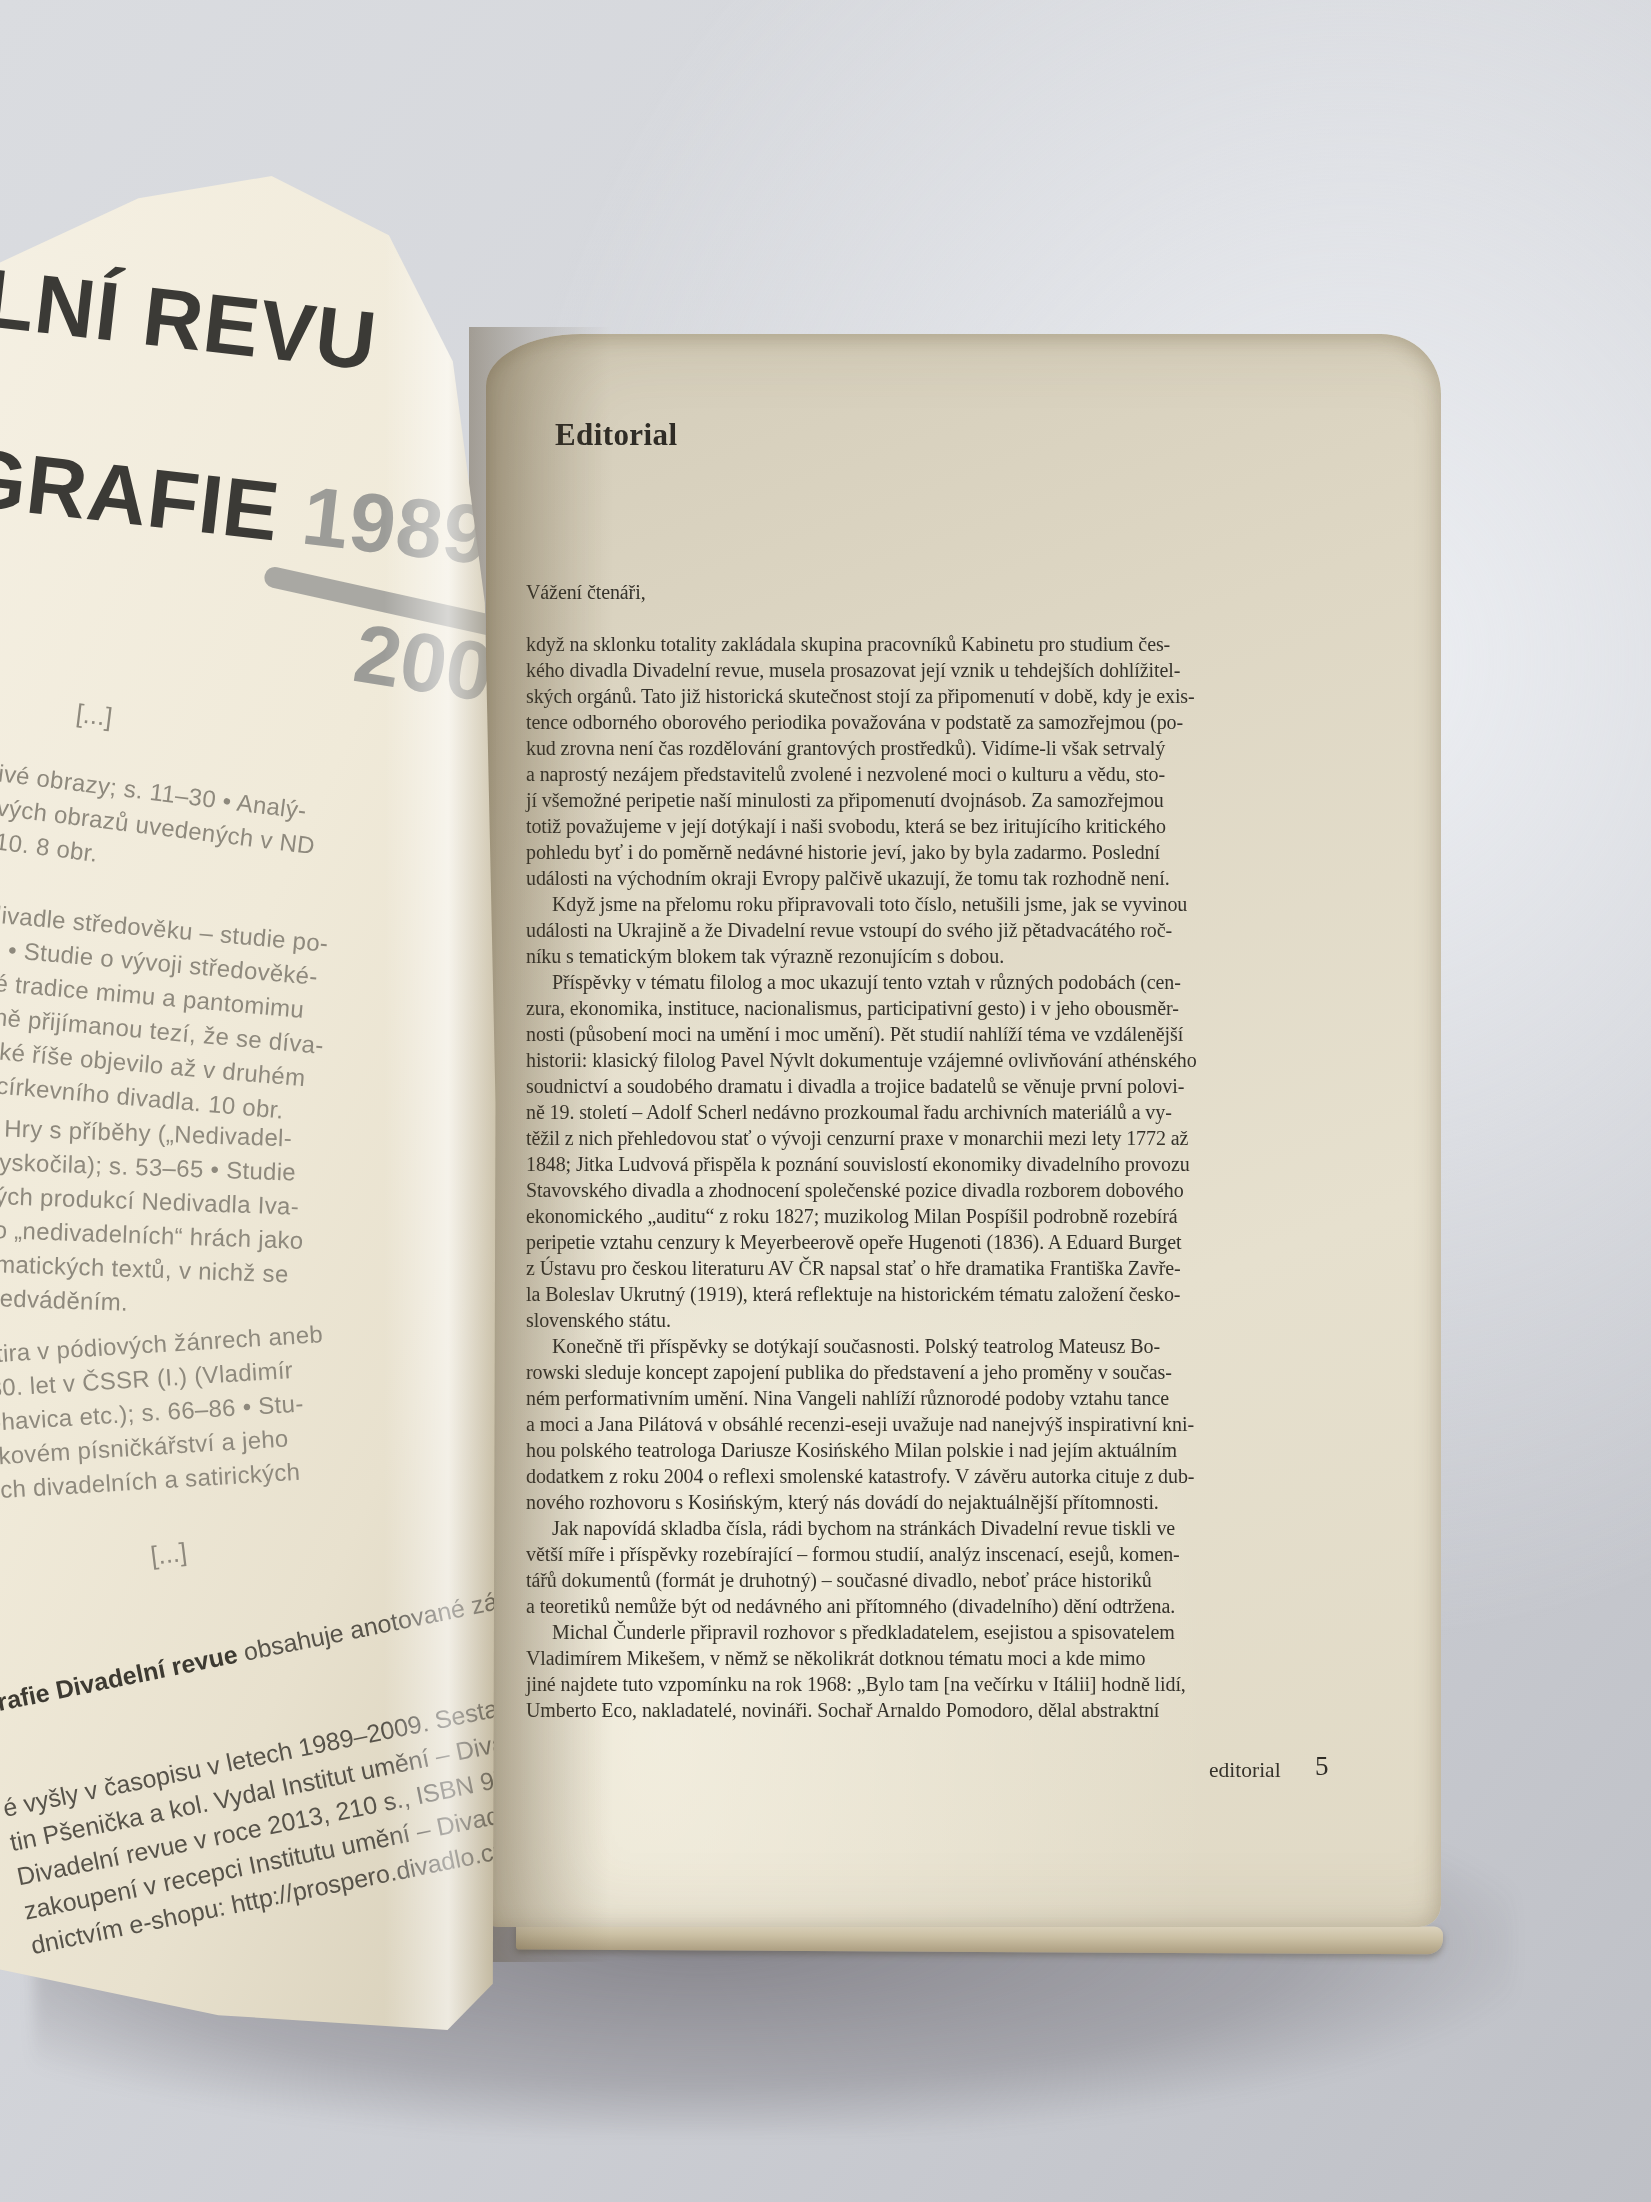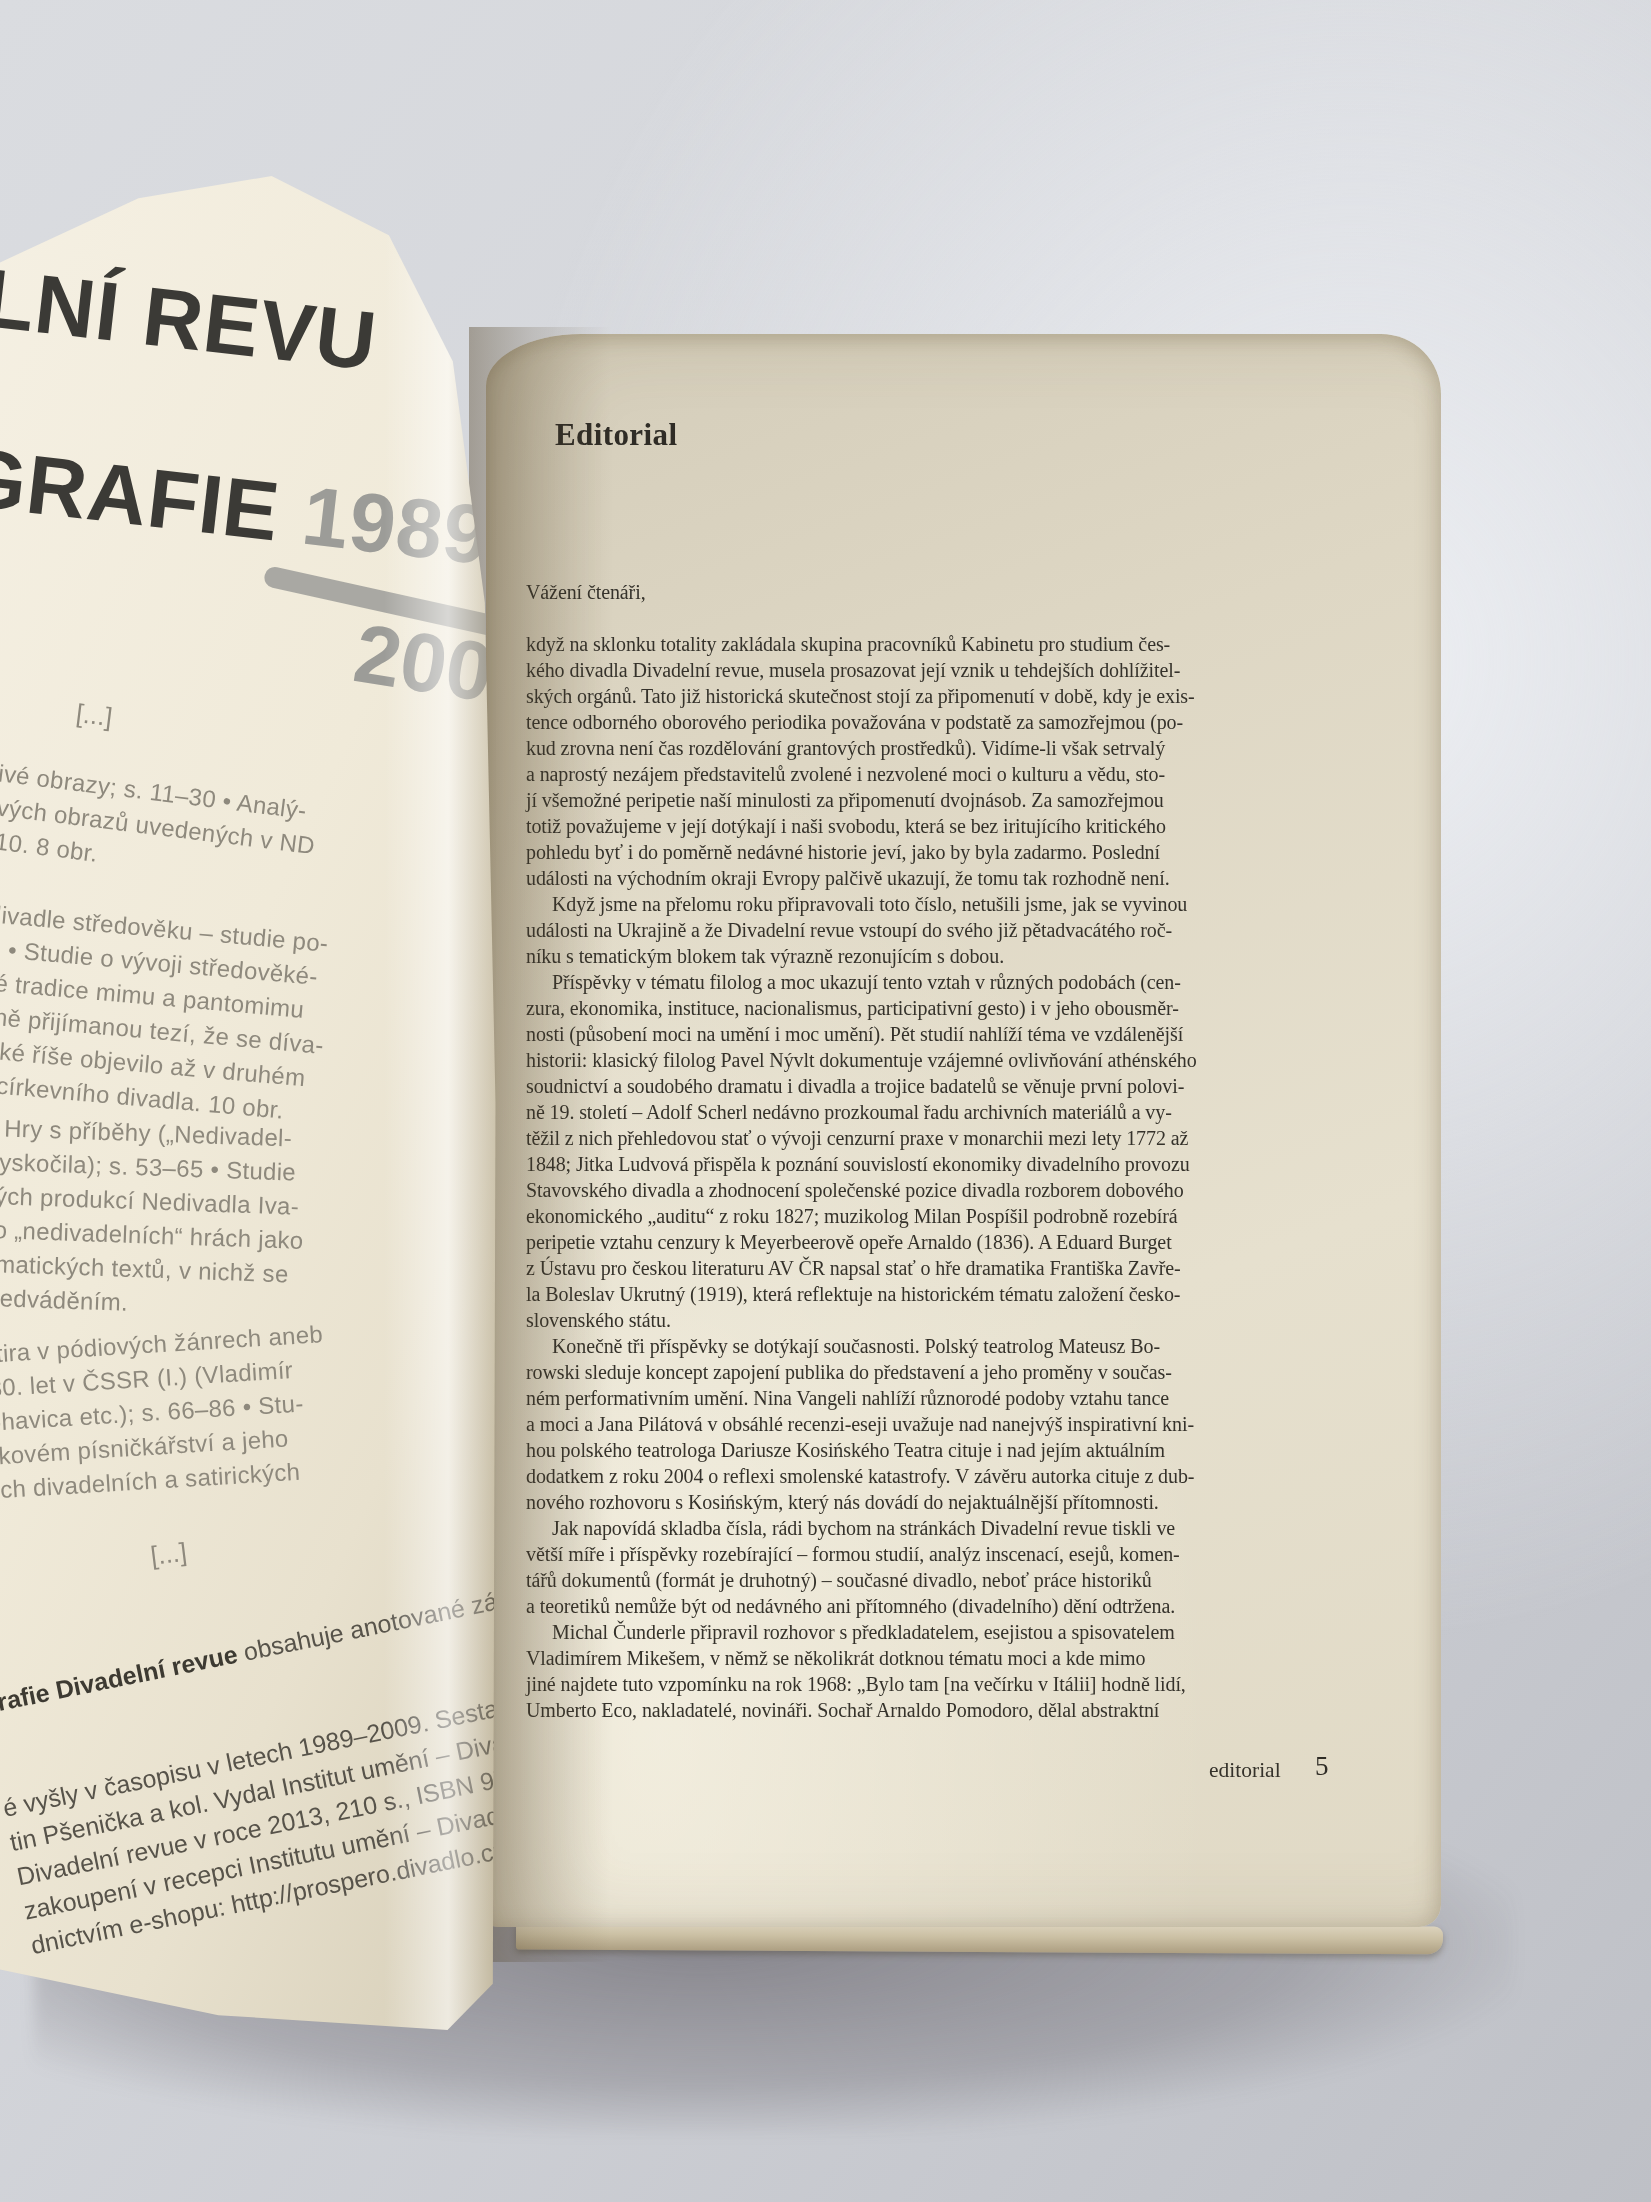--- a/index.html
+++ b/index.html
@@ -160,29 +160,29 @@
         <div class="para indent"><span>Příspěvky v tématu </span><span class="it">filolog a moc</span><span> ukazují tento vztah v různých podobách (cen-
 zura, ekonomika, instituce, nacionalismus, participativní gesto) i v jeho obousměr-
 nosti (působení moci na umění i moc umění). Pět studií nahlíží téma ve vzdálenější
 historii: klasický filolog Pavel Nývlt dokumentuje vzájemné ovlivňování athénského
 soudnictví a soudobého dramatu i divadla a trojice badatelů se věnuje první polovi-
 ně 19. století – Adolf Scherl nedávno prozkoumal řadu archivních materiálů a vy-
 těžil z nich přehledovou stať o vývoji cenzurní praxe v monarchii mezi lety 1772 až
 1848; Jitka Ludvová přispěla k poznání souvislostí ekonomiky divadelního provozu
 Stavovského divadla a zhodnocení společenské pozice divadla rozborem dobového
 ekonomického „auditu“ z roku 1827; muzikolog Milan Pospíšil podrobně rozebírá
-peripetie vztahu cenzury k Meyerbeerově opeře </span><span class="it">Arnaldo</span><span> (1836). A Eduard Burget
+peripetie vztahu cenzury k Meyerbeerově opeře </span><span class="it">Hugenoti</span><span> (1836). A Eduard Burget
 z Ústavu pro českou literaturu AV ČR napsal stať o hře dramatika Františka Zavře-
 la </span><span class="it">Boleslav Ukrutný</span><span> (1919), která reflektuje na historickém tématu založení česko-
 slovenského státu.</span></div>
         <div class="para indent"><span>Konečně tři příspěvky se dotýkají současnosti. Polský teatrolog Mateusz Bo-
 rowski sleduje koncept zapojení publika do představení a jeho proměny v součas-
 ném performativním umění. Nina Vangeli nahlíží různorodé podoby vztahu tance
 a moci a Jana Pilátová v obsáhlé recenzi-eseji uvažuje nad nanejvýš inspirativní kni-
-hou polského teatrologa Dariusze Kosińského </span><span class="it">Teatra cituje</span><span> i nad jejím aktuálním
+hou polského teatrologa Dariusze Kosińského </span><span class="it">Milan polskie</span><span> i nad jejím aktuálním
 dodatkem z roku 2004 o reflexi smolenské katastrofy. V závěru autorka cituje z dub-
 nového rozhovoru s Kosińským, který nás dovádí do nejaktuálnější přítomnosti.</span></div>
         <div class="para indent"><span>Jak napovídá skladba čísla, rádi bychom na stránkách Divadelní revue tiskli ve
 větší míře i příspěvky rozebírající – formou studií, analýz inscenací, esejů, komen-
 tářů dokumentů (formát je druhotný) – současné divadlo, neboť práce historiků
 a teoretiků nemůže být od nedávného ani přítomného (divadelního) dění odtržena.</span></div>
         <div class="para indent"><span>Michal Čunderle připravil rozhovor s předkladatelem, esejistou a spisovatelem
 Vladimírem Mikešem, v němž se několikrát dotknou tématu moci a kde mimo
 jiné najdete tuto vzpomínku na rok 1968: „Bylo tam [na večírku v Itálii] hodně lidí,
 Umberto Eco, nakladatelé, novináři. Sochař Arnaldo Pomodoro, dělal abstraktní</span></div>

